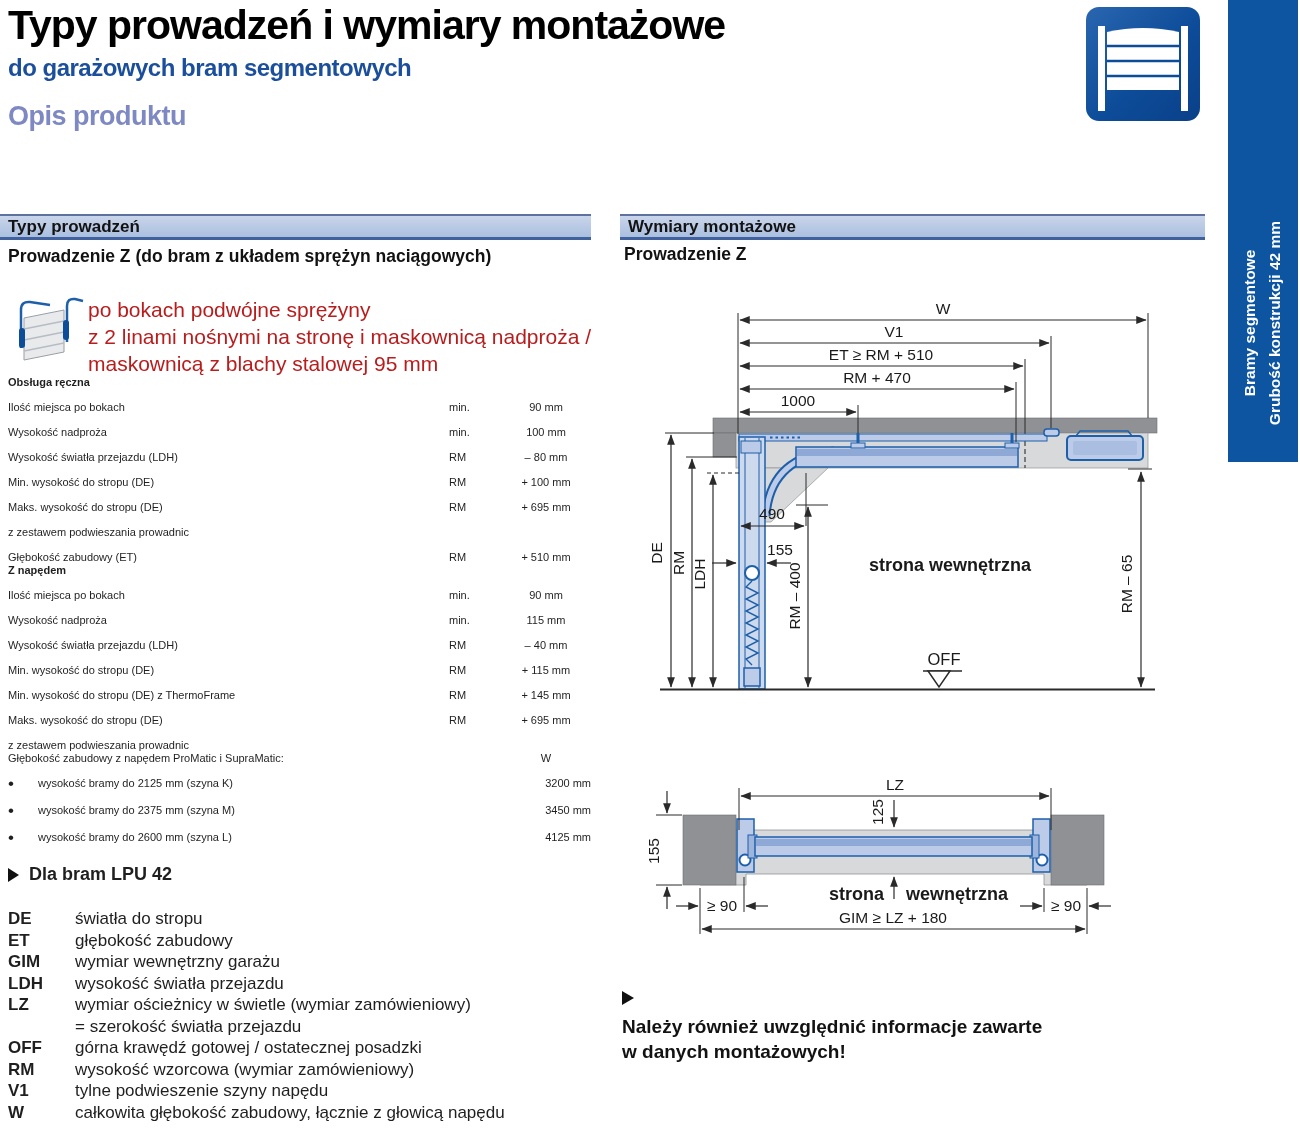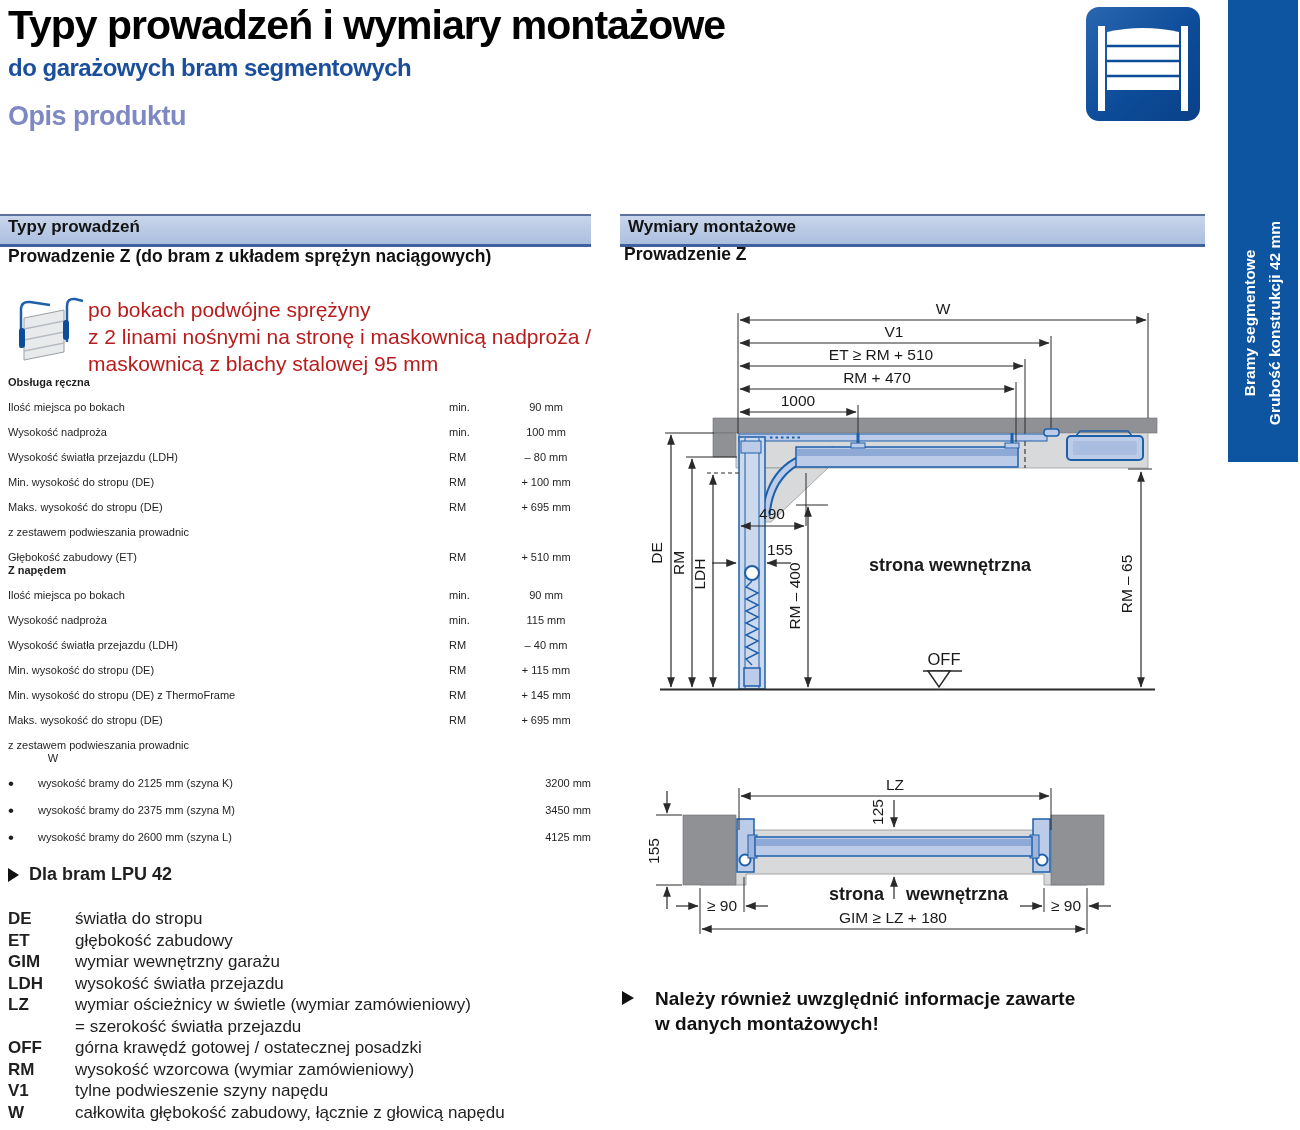--- a/index.html
+++ b/index.html
@@ -8,21 +8,21 @@
   .abs{position:absolute;}
   
   .title{left:8px;top:2px;font-size:41px;font-weight:bold;color:#000000;letter-spacing:-1px;white-space:nowrap;}
   .subtitle{left:8px;top:54px;font-size:24px;font-weight:bold;color:#1b4f9c;letter-spacing:-0.5px;text-align:center;}
   .opis{left:8px;top:101px;font-size:27px;font-weight:bold;color:#7e88c2;letter-spacing:-0.5px;}
   
   .side-tab{left:1228px;top:0;width:70px;height:462px;background:#0d55a1;display:flex;align-items:center;justify-content:center;}
   .side-tab .txt{writing-mode:vertical-rl;transform:rotate(180deg);color:#fff;font-weight:bold;
                  font-size:15.5px;line-height:1.6;text-align:center;margin-top:185px;white-space:nowrap;}
   
-  .secbar{height:33px;background:linear-gradient(180deg,#c9d5ea 0%,#aabfdf 100%);
+  .secbar{height:26px;background:linear-gradient(180deg,#c9d5ea 0%,#aabfdf 100%);
           border-top:2px solid #5e729f;border-bottom:3px solid #41619e;box-sizing:border-box;
           font-size:17px;font-weight:bold;color:#121212;padding:1px 0 0 8px;}
   .subhead{font-size:17.5px;font-weight:bold;color:#121212;white-space:nowrap;}
   
   .intro-text{font-size:21px;line-height:27px;color:#b91c1c;white-space:nowrap;}
   
   .spec{width:583px;font-size:11px;line-height:25px;color:#1f1f1f;}
   .spec .h{font-weight:bold;}
   .srow{display:flex;}
   .srow .lbl{flex:1;white-space:nowrap;}
@@ -35,21 +35,21 @@
   .brow .val{width:90px;text-align:right;white-space:nowrap;}
   
   .tri{width:0;height:0;border-left:12px solid #111;border-top:7px solid transparent;border-bottom:7px solid transparent;display:inline-block;}
   .lpu{display:flex;align-items:center;gap:10px;font-size:18px;font-weight:bold;}
   
   .legend{font-size:17px;line-height:21.5px;}
   .lrow{display:flex;}
   .lrow .term{width:67px;font-weight:bold;white-space:nowrap;}
   .lrow .def{flex:1;white-space:nowrap;}
   
-  .note{display:flex;gap:21px;font-size:19px;font-weight:bold;line-height:25px;color:#121212;}
+  .note{display:flex;gap:9px;font-size:19px;font-weight:bold;line-height:25px;color:#121212;flex-direction:column;}
   .note .tri{margin-top:5px;}
   
   svg text{fill:#1a1a1a;font-family:"Liberation Sans", sans-serif;font-size:15.5px;}
   svg text.big{font-size:18px;font-weight:bold;}
 </style>
 </head>
 <body>
 
 <div class="page">
 
@@ -175,20 +175,21 @@
       </div>
     <div class="srow">
         <span class="lbl">z zestawem podwieszania prowadnic</span>
         <span class="qual"></span>
         <span class="val"></span>
       </div>
   </div>
 
   <div class="abs spec" style="left:8px;top:746px;">
     <div class="srow">
+      <span class="lbl">Głębokość zabudowy z napędem ProMatic i SupraMatic:</span>
       <span class="val">W</span>
     </div>
     <div class="brow">
         <span class="bullet"></span>
         <span class="lbl">wysokość bramy do 2125 mm (szyna K)</span>
         <span class="val">3200 mm</span>
       </div>
     <div class="brow">
         <span class="bullet"></span>
         <span class="lbl">wysokość bramy do 2375 mm (szyna M)</span>

